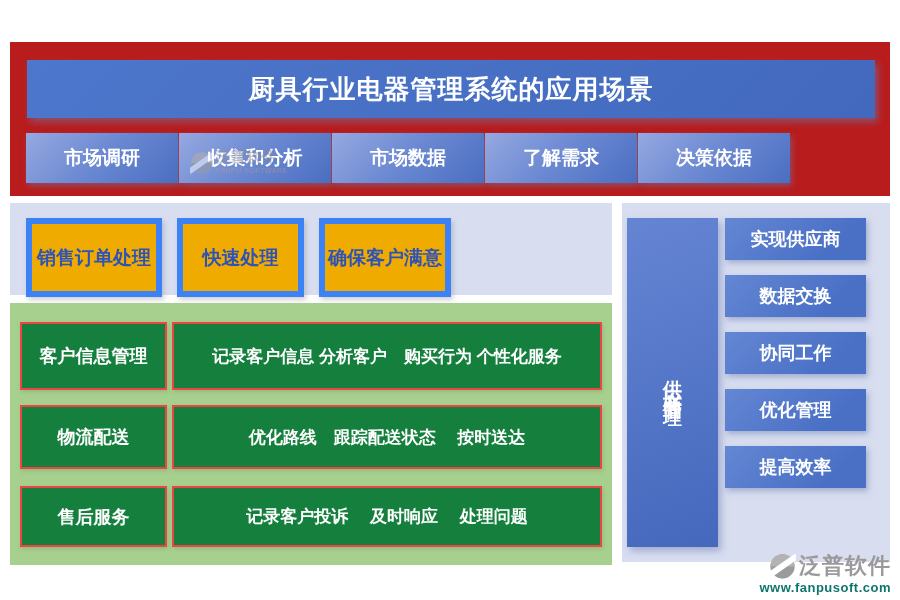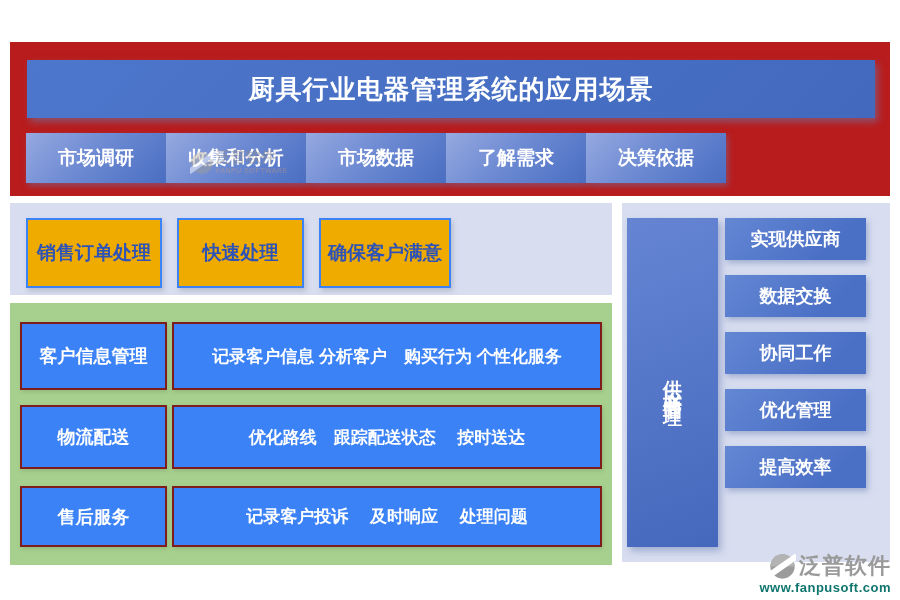--- a/index.html
+++ b/index.html
@@ -21,50 +21,50 @@
   .title-bar {
     position: absolute; left: 17px; top: 18px; width: 848px; height: 58px;
     background: linear-gradient(135deg, #4d77cc 0%, #4269bd 100%);
     color: #ffffff; font-weight: bold; font-size: 26px; letter-spacing: 1px;
     display: flex; align-items: center; justify-content: center;
     box-shadow: 3px 4px 7px rgba(104,124,175,.55);
   }
 
   
   .top-buttons {
-    position: absolute; left: 16px; top: 91px; width: 700px; height: 50px;
+    position: absolute; left: 16px; top: 91px; width: 764px; height: 50px;
     display: flex; justify-content: space-between;
   }
   .blue-step {
     width: 152px; height: 50px;
     background: linear-gradient(135deg, #96a9e0 0%, #6e8bd3 45%, #4a6ec2 100%);
     color: #ffffff; font-weight: bold; font-size: 19px;
     display: flex; align-items: center; justify-content: center;
     box-shadow: 2px 3px 6px rgba(104,124,175,.5);
   }
 
   
   .order-buttons {
     position: absolute; left: 16px; top: 15px; height: 61px;
     display: flex; gap: 15px;
   }
   .orange-btn {
-    height: 70px; background: #f0ab00; border: 2px solid #3b82f6;
+    height: 79px; background: #f0ab00; border: 6px solid #3b82f6;
     color: #2e53b8; font-weight: bold; font-size: 19px;
     display: flex; align-items: center; justify-content: center;
     box-shadow: 2px 3px 5px rgba(120,120,140,.35);
   }
   .ob-1 { width: 136px; } .ob-2 { width: 127px; } .ob-3 { width: 129px; } .ob-4 { width: 132px; }
 
   
   .service-rows { position: absolute; left: 10px; top: 19px; width: 592px; }
   .service-row { display: flex; gap: 5px; margin-bottom: 15px; }
   .service-row:nth-child(2) { margin-bottom: 17px; }
   .cell {
-    background: #3b82f6; border: 2px solid #7f1d1d; color: #ffffff; font-weight: bold;
+    background: #15803d; border: 2px solid #ef4444; color: #ffffff; font-weight: bold;
     display: flex; align-items: center; justify-content: center;
     box-shadow: 1px 2px 4px rgba(90,120,80,.25);
   }
   .cell-label  { width: 147px; font-size: 18px; flex: none; }
   .cell-detail { width: 430px; font-size: 17px; white-space: pre-wrap; }
   .row-1 .cell { height: 68px; }
   .row-2 .cell { height: 64px; }
   .row-3 .cell { height: 61px; }
 
   

